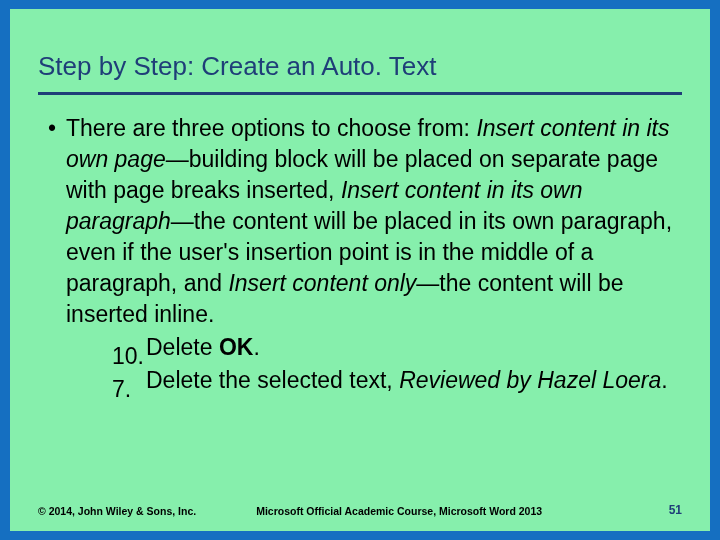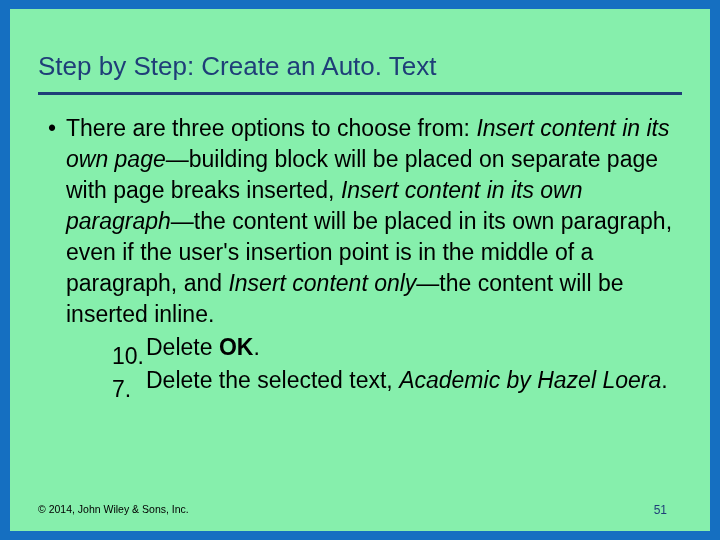--- a/index.html
+++ b/index.html
@@ -65,27 +65,28 @@
   }
   ol.steps > li .num {
     position: absolute;
     left: 0;
     top: 9px;
     width: 28px;
   }
   .footer {
     position: absolute;
     left: 0;
-    right: 15px;
+    right: 0;
     bottom: 14px;
     padding: 0 28px;
     font-size: 10.5px;
     color: #000;
     display: flex;
-    align-items: flex-start;
+    align-items: flex-end;
+    font-weight: bold;
   }
   .footer .copyright { flex: 0 0 auto; }
   .footer .course { flex: 0 0 auto; margin-left: 60px; }
   .footer .spacer { flex: 1 1 auto; }
   .footer .pagenum { flex: 0 0 auto; color: #1f3e78; font-size: 12px; }
 </style>
 </head>
 <body>
 
 <div class="slide">
@@ -98,26 +99,27 @@
       <li>
         <span>There are three options to choose from: </span><span class="em">Insert content in its own page</span><span>—building block will be placed on separate page with page breaks inserted, </span><span class="em">Insert content in its own paragraph</span><span>—the content will be placed in its own paragraph, even if the user's insertion point is in the middle of a paragraph, and </span><span class="em">Insert content only</span><span>—the content will be inserted inline.</span>
 
         <ol class="steps">
           <li>
             <span class="num">10.</span>
             <span>Delete </span><span class="bold">OK</span><span>.</span>
           </li>
           <li>
             <span class="num">7.</span>
-            <span>Delete the selected text, </span><span class="em">Academic by Hazel Loera</span><span>.</span>
+            <span>Delete the selected text, </span><span class="em">Reviewed by Hazel Loera</span><span>.</span>
           </li>
         </ol>
       </li>
     </ul>
   </div>
 
   <div class="footer">
     <span class="copyright">© 2014, John Wiley &amp; Sons, Inc.</span>
+    <span class="course">Microsoft Official Academic Course, Microsoft Word 2013</span>
     <span class="spacer"></span>
     <span class="pagenum">51</span>
   </div>
 
 </div>
 
 </body></html>

